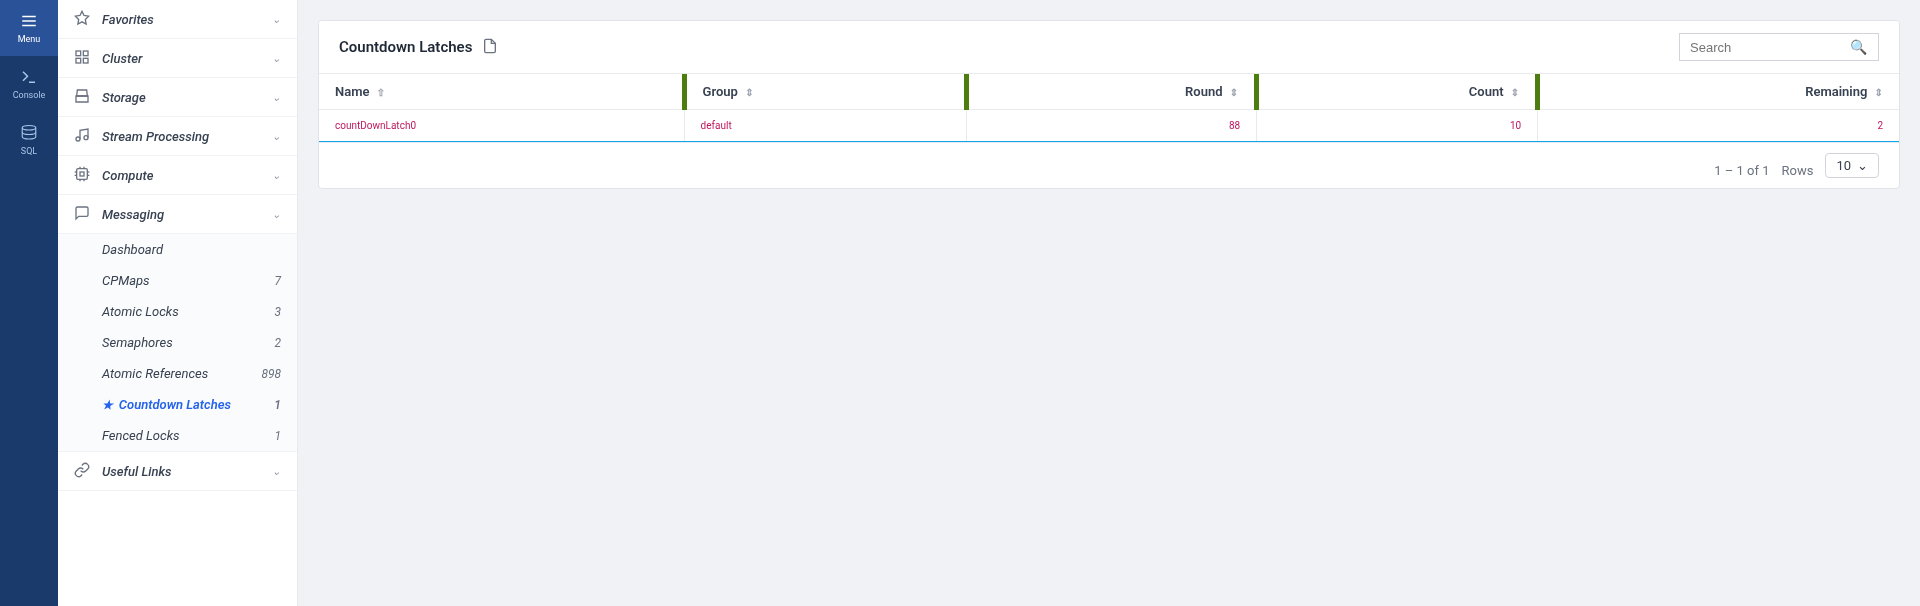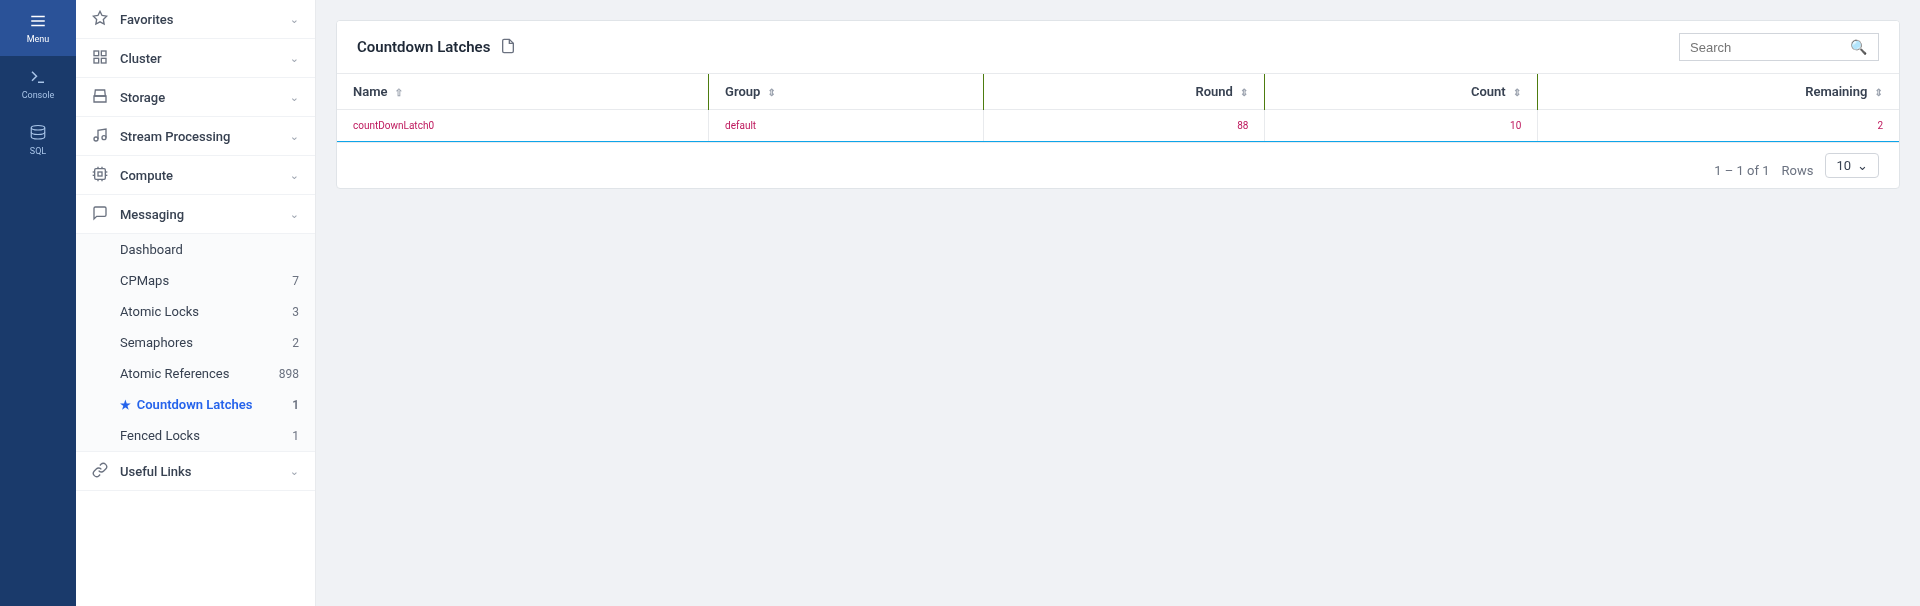--- a/index.html
+++ b/index.html
@@ -1,20 +1,20 @@
 <!DOCTYPE html>
 <html><head>
   <meta charset="utf-8">
   <style>
     * { box-sizing: border-box; margin: 0; padding: 0; }
     body { font-family: -apple-system, BlinkMacSystemFont, 'Segoe UI', Roboto, sans-serif; font-size: 13px; background: #f0f2f5; display: flex; height: 606px; overflow: hidden; }
 
     
     .icon-bar {
-      width: 76px;
+      width: 58px;
       background: #1a3a6b;
       display: flex;
       flex-direction: column;
       align-items: flex-start;
       padding-top: 0;
       flex-shrink: 0;
     }
     .icon-bar-item {
       width: 100%;
       display: flex;
@@ -39,20 +39,21 @@
       width: 240px;
       background: #fff;
       border-right: 1px solid #e8eaed;
       display: flex;
       flex-direction: column;
       overflow-y: auto;
       flex-shrink: 0;
     }
     .sidebar-section {
       border-bottom: 1px solid #f0f2f5;
+      font-style: italic;
     }
     .sidebar-item {
       display: flex;
       align-items: center;
       padding: 10px 16px;
       cursor: pointer;
       color: #374151;
       font-size: 13px;
       font-weight: 500;
     }
@@ -157,21 +158,21 @@
       border-bottom: 1px solid #e8eaed;
       background: #fff;
     }
     th {
       padding: 10px 16px;
       text-align: left;
       font-size: 13px;
       font-weight: 600;
       color: #374151;
       white-space: nowrap;
-      border-right: 1px solid #4d7c0f;
+      border-right: 5px solid #4d7c0f;
       position: relative;
     }
     th:last-child { border-right: none; }
     th .sort-icon { color: #9ca3af; margin-left: 4px; font-size: 10px; }
     th.right { text-align: right; }
     td {
       padding: 10px 16px;
       font-size: 10px;
       color: #be185d;
       border-right: 1px solid #e8eaed;

